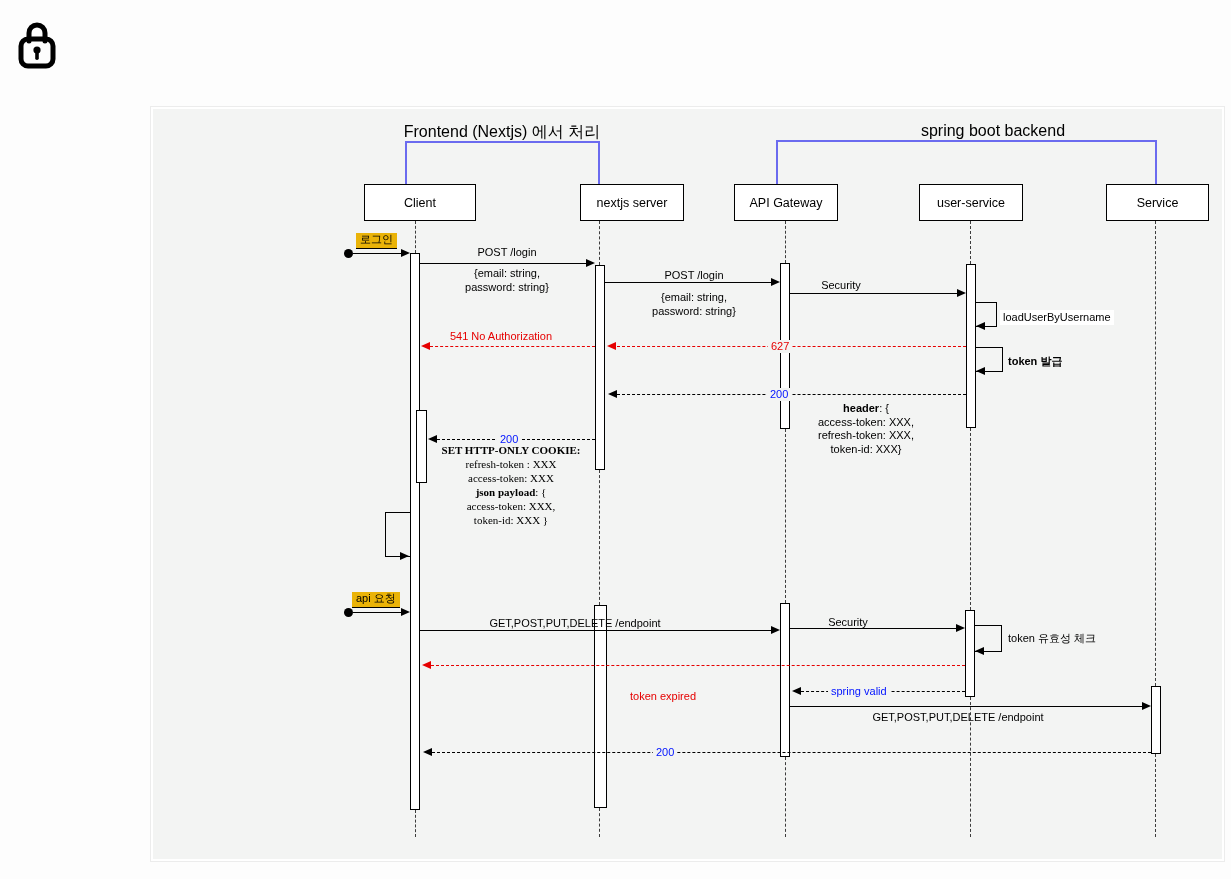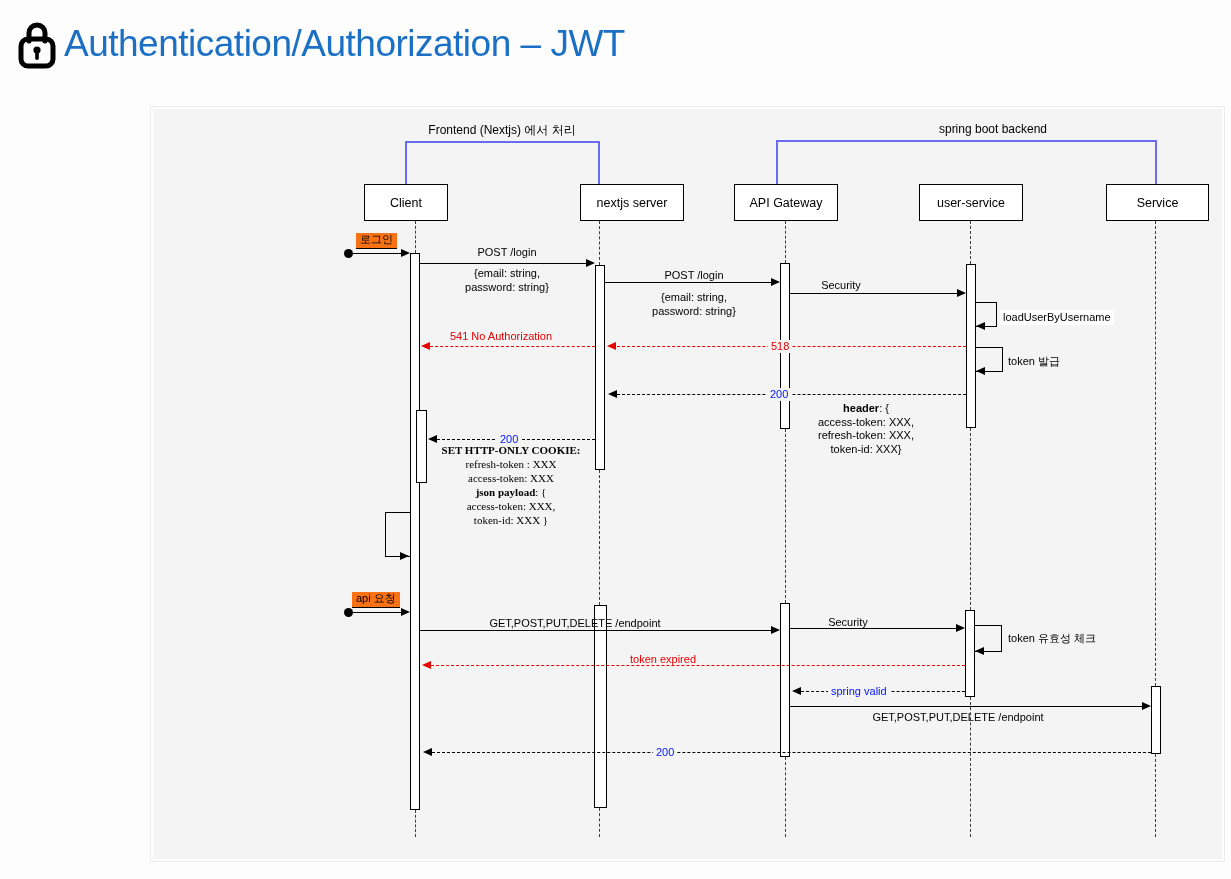--- a/index.html
+++ b/index.html
@@ -8,66 +8,65 @@
 
   
   .panel { position:absolute; left:151px; top:107px; width:1073px; height:754px; background:#f3f4f3; border:2px solid #ffffff; box-shadow:0 0 0 1px #ececec; }
 
   
   .title-row { position:absolute; left:16px; top:18px; display:flex; align-items:center; gap:6px; }
   .page-title { font-size:37px; font-weight:400; color:#1b70c6; letter-spacing:-0.5px; white-space:nowrap; }
 
   
   .frame { position:absolute; border:2px solid #6b6bef; border-bottom:none; }
-  .frame-label { position:absolute; font-size:12px; text-align:center; white-space:nowrap; }
+  .frame-label { position:absolute; font-size:16px; text-align:center; white-space:nowrap; }
   .actor { position:absolute; height:37px; background:#fff; border:1.7px solid #000; display:flex; align-items:center; justify-content:center; font-size:12.5px; white-space:nowrap; z-index:4; }
   .lifeline { position:absolute; width:0; border-left:1.4px dashed #3c3c3c; z-index:1; }
   .act { position:absolute; background:#fff; border:1.4px solid #000; z-index:2; }
   .line { position:absolute; height:0; border-top:1.4px solid #000; z-index:3; }
   .dash { border-top-style:dashed; }
   .redline { border-top-color:#e60000; }
   .ah { position:absolute; width:0; height:0; border-top:4.5px solid transparent; border-bottom:4.5px solid transparent; z-index:3; }
   .ah-r { border-left:9px solid #000; }
   .ah-l { border-right:9px solid #000; }
   .ah-l.redah { border-right-color:#e60000; }
   .loop-r { position:absolute; border:1.4px solid #000; border-left:none; background:transparent; z-index:3; }
   .loop-l { position:absolute; border:1.4px solid #000; border-right:none; background:transparent; z-index:3; }
   .circle { position:absolute; width:9px; height:9px; border-radius:50%; background:#000; z-index:3; }
   .lbl { position:absolute; font-size:11px; line-height:13px; text-align:center; white-space:nowrap; z-index:5; }
   .multi { white-space:normal; }
   .inl { background:#f3f4f3; padding:0 3px; }
   .bluetxt { color:#0013ff; }
   .redtxt { color:#e60000; }
   .wbox { background:#ffffff; }
-  .underlbl { border-bottom:1.2px solid #000; padding:0 4px 2px 4px; background:#f97316; }
+  .underlbl { border-bottom:1.2px solid #000; padding:0 4px 2px 4px; background:#eab308; }
   b { font-weight:bold; }
 </style>
 </head>
 <body>
 
 <div class="stage">
 
   <div class="title-row">
     <svg width="42" height="52" viewBox="0 0 42 52">
       <path d="M13 23 v-8 a8 8 0 0 1 16 0 v8" fill="none" stroke="#000" stroke-width="5" stroke-linecap="round"></path>
       <rect x="5" y="21" width="32" height="27" rx="7" fill="none" stroke="#000" stroke-width="5"></rect>
       <circle cx="21" cy="32" r="3.6" fill="#000"></circle>
       <rect x="19.2" y="33" width="3.6" height="9" rx="1.8" fill="#000"></rect>
     </svg>
-    <div class="page-title">Authentication/Authorization – JWT</div>
   </div>
 
   <div class="panel"></div>
 
   <div class="frame" style="left:405px; top:141px; width:195px; height:43px;"></div>
   <div class="frame-label" style="left:399px; top:122px; width:206px;">Frontend (Nextjs) 에서 처리</div>
   <div class="frame" style="left:776px; top:140px; width:381px; height:44px;"></div>
   <div class="frame-label" style="left:843px; top:122px; width:300px;">spring boot backend</div>
 
-  <div class="actor" style="left:364px; top:184px; width:84px;">Client</div>
+  <div class="actor" style="left:364px; top:184px; width:112px;">Client</div>
   <div class="actor" style="left:580px; top:184px; width:104px;">nextjs server</div>
   <div class="actor" style="left:734px; top:184px; width:104px;">API Gateway</div>
   <div class="actor" style="left:919px; top:184px; width:104px;">user-service</div>
   <div class="actor" style="left:1106px; top:184px; width:103px;">Service</div>
 
   <div class="lifeline" style="left:415px; top:221px; height:32px;"></div>
   <div class="lifeline" style="left:415px; top:810px; height:27px;"></div>
   <div class="lifeline" style="left:599px; top:221px; height:44px;"></div>
   <div class="lifeline" style="left:599px; top:470px; height:135px;"></div>
   <div class="lifeline" style="left:599px; top:808px; height:29px;"></div>
@@ -114,29 +113,29 @@
   <div class="line" style="left:790px; top:293px; width:168px;"></div>
   <div class="ah ah-r" style="left:957px; top:289px;"></div>
   <div class="lbl" style="left:781px; top:279px; width:120px;">Security</div>
 
   <div class="loop-r" style="left:976px; top:302px; width:21px; height:25px;"></div>
   <div class="ah ah-l" style="left:976px; top:322px;"></div>
   <div class="lbl wbox" style="left:1000px; top:310px; padding:1px 3px;">loadUserByUsername</div>
 
   <div class="line dash redline" style="left:617px; top:346px; width:349px;"></div>
   <div class="ah ah-l redah" style="left:607px; top:342px;"></div>
-  <div class="lbl inl redtxt" style="left:768px; top:340px;">518</div>
+  <div class="lbl inl redtxt" style="left:768px; top:340px;">627</div>
 
   <div class="line dash redline" style="left:430px; top:346px; width:165px;"></div>
   <div class="ah ah-l redah" style="left:421px; top:342px;"></div>
   <div class="lbl redtxt" style="left:431px; top:330px; width:140px;">541 No Authorization</div>
 
   <div class="loop-r" style="left:976px; top:347px; width:27px; height:25px;"></div>
   <div class="ah ah-l" style="left:976px; top:367px;"></div>
-  <div class="lbl" style="left:1008px; top:355px;">token 발급</div>
+  <div class="lbl" style="left:1008px; top:355px;font-weight:bold;">token 발급</div>
 
   <div class="line dash" style="left:617px; top:394px; width:349px;"></div>
   <div class="ah ah-l" style="left:608px; top:390px;"></div>
   <div class="lbl inl bluetxt" style="left:767px; top:388px;">200</div>
 
   <div class="lbl multi" style="left:796px; top:402px; width:140px; line-height:13.5px;">
     <b>header</b><span>: {</span><br>
     <span>access-token: XXX,</span><br>
     <span>refresh-token: XXX,</span><br>
     <span>token-id: XXX}</span>
@@ -171,21 +170,21 @@
   <div class="line" style="left:790px; top:628px; width:166px;"></div>
   <div class="ah ah-r" style="left:956px; top:624px;"></div>
   <div class="lbl" style="left:788px; top:616px; width:120px;">Security</div>
 
   <div class="loop-r" style="left:975px; top:625px; width:27px; height:27px;"></div>
   <div class="ah ah-l" style="left:975px; top:647px;"></div>
   <div class="lbl" style="left:1008px; top:632px;">token 유효성 체크</div>
 
   <div class="line dash redline" style="left:431px; top:665px; width:534px;"></div>
   <div class="ah ah-l redah" style="left:422px; top:661px;"></div>
-  <div class="lbl redtxt" style="left:593px; top:653px; width:140px;">token expired</div>
+  <div class="lbl redtxt" style="left:593px; top:690px; width:140px;">token expired</div>
 
   <div class="line dash" style="left:801px; top:691px; width:164px;"></div>
   <div class="ah ah-l" style="left:792px; top:687px;"></div>
   <div class="lbl inl bluetxt" style="left:828px; top:685px;">spring valid</div>
 
   <div class="line" style="left:790px; top:706px; width:352px;"></div>
   <div class="ah ah-r" style="left:1142px; top:702px;"></div>
   <div class="lbl" style="left:838px; top:711px; width:240px;">GET,POST,PUT,DELETE /endpoint</div>
 
   <div class="line dash" style="left:432px; top:752px; width:719px;"></div>

